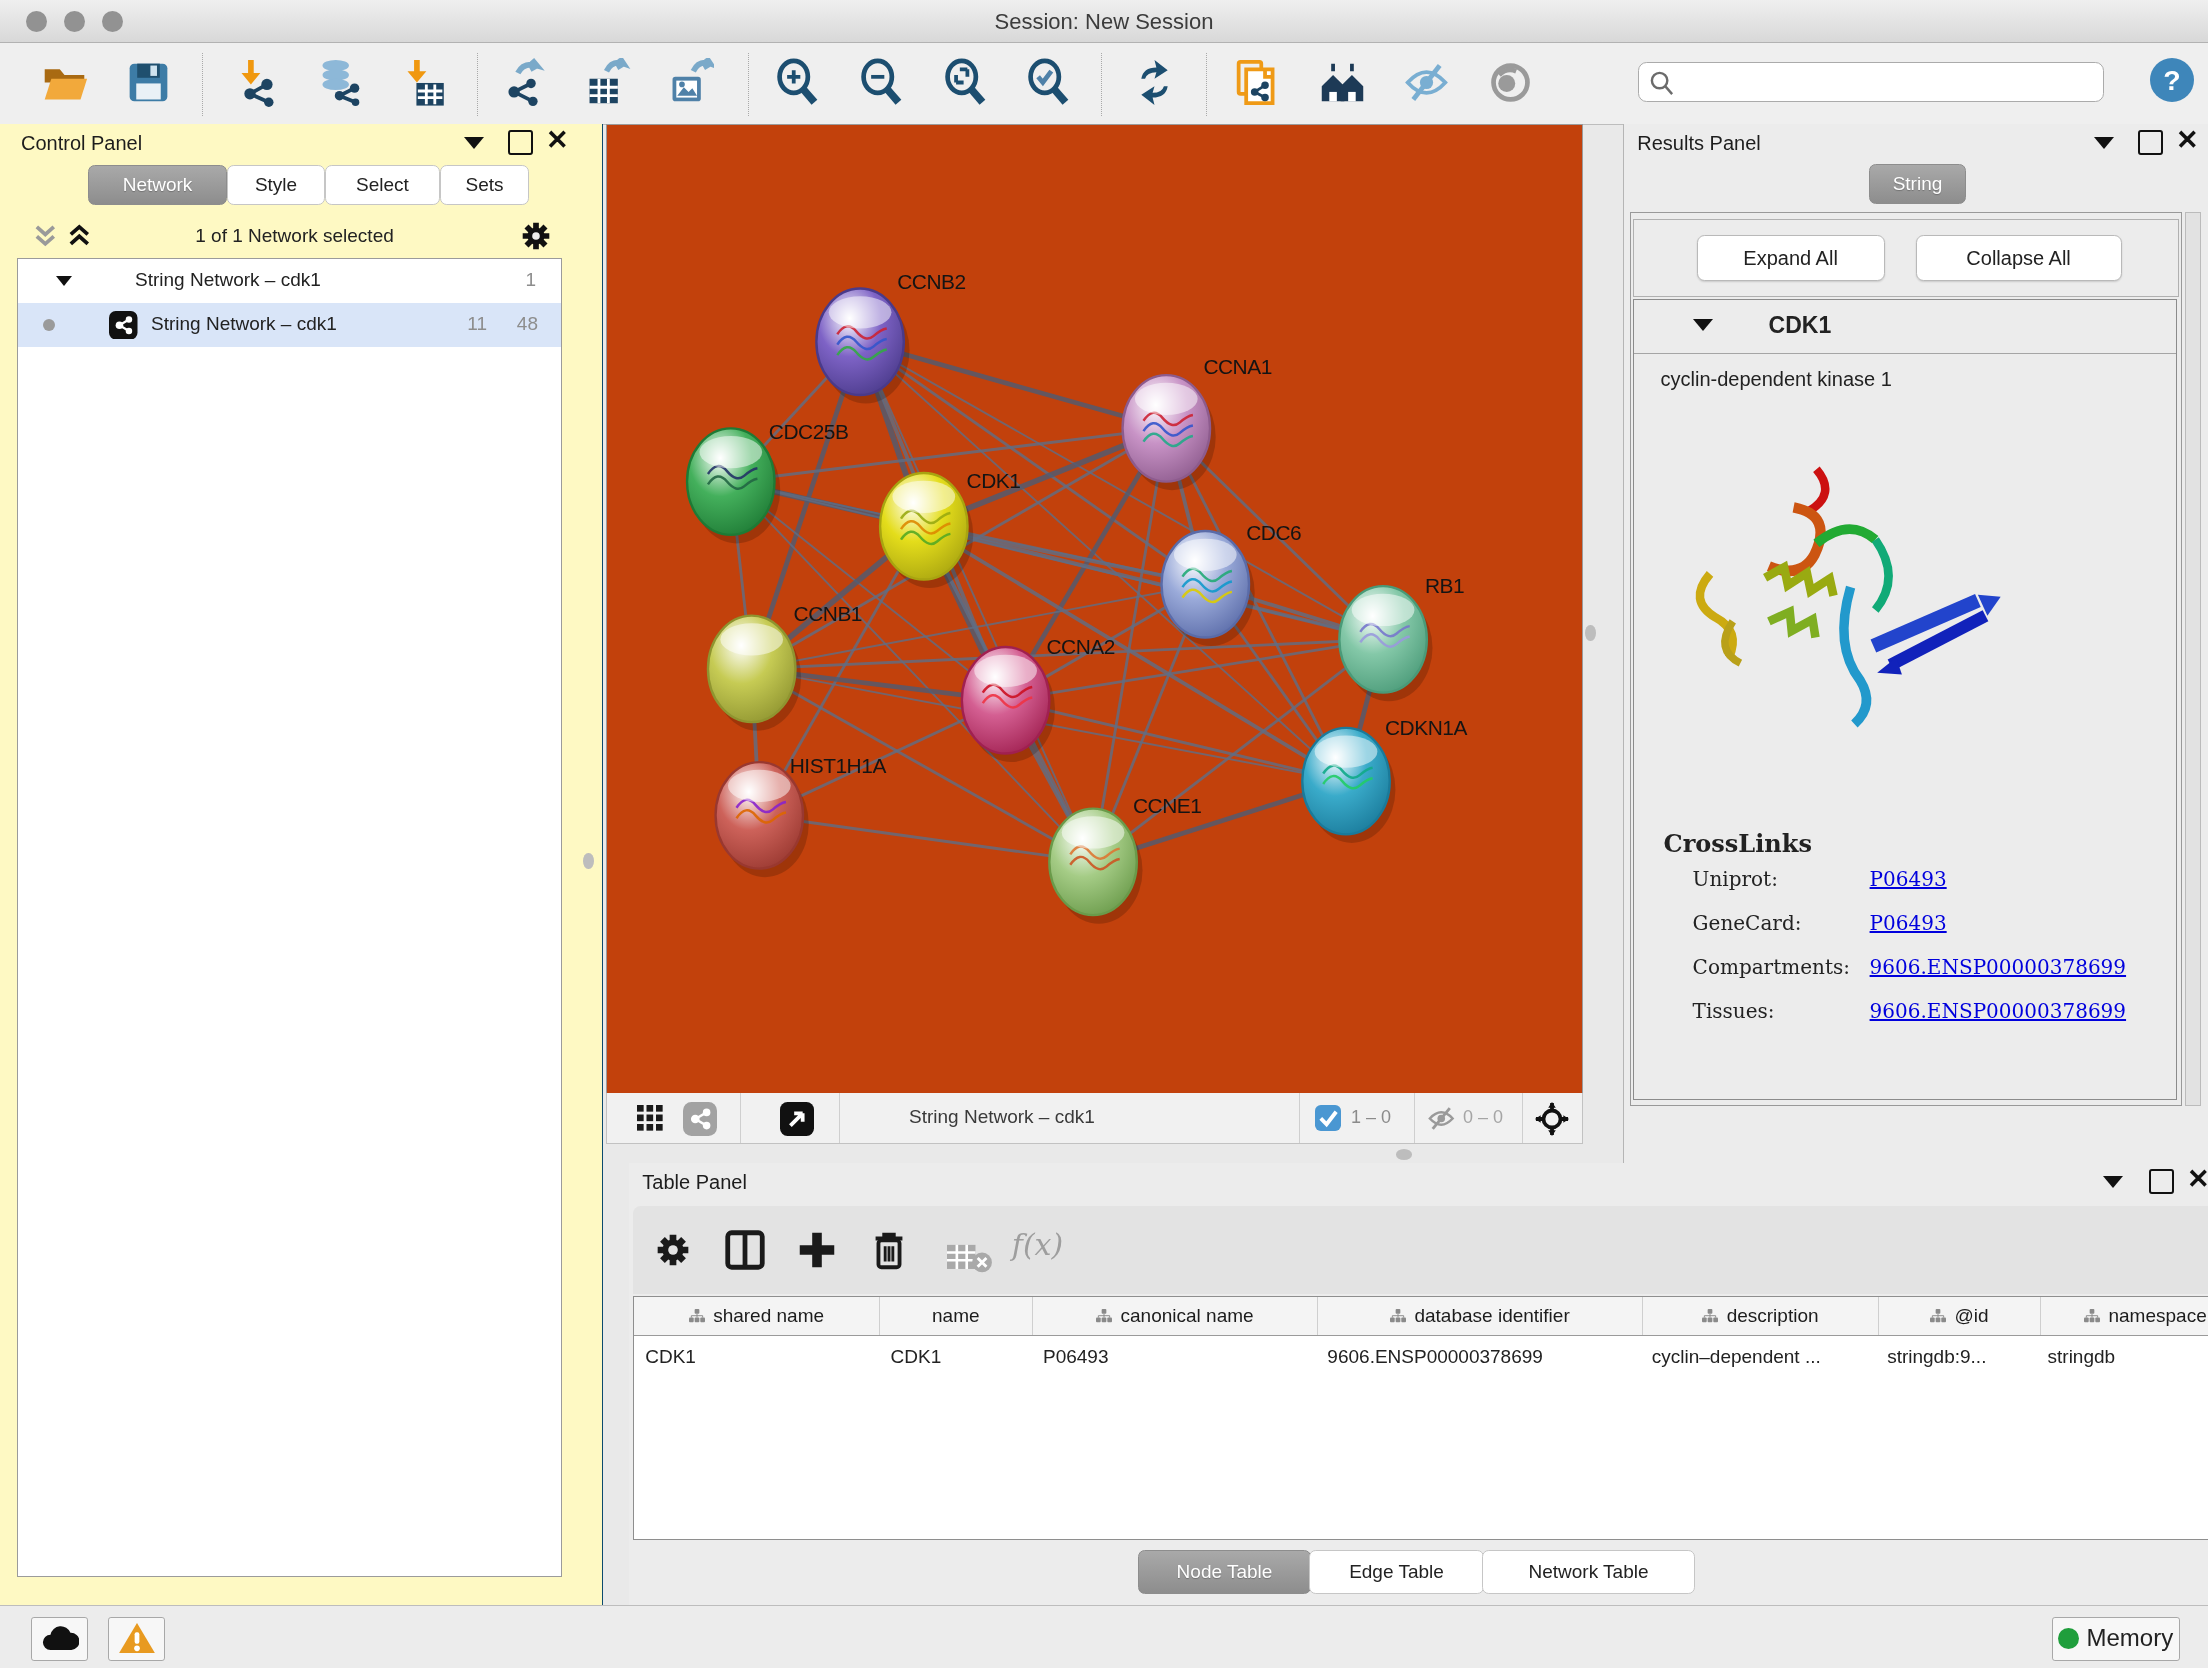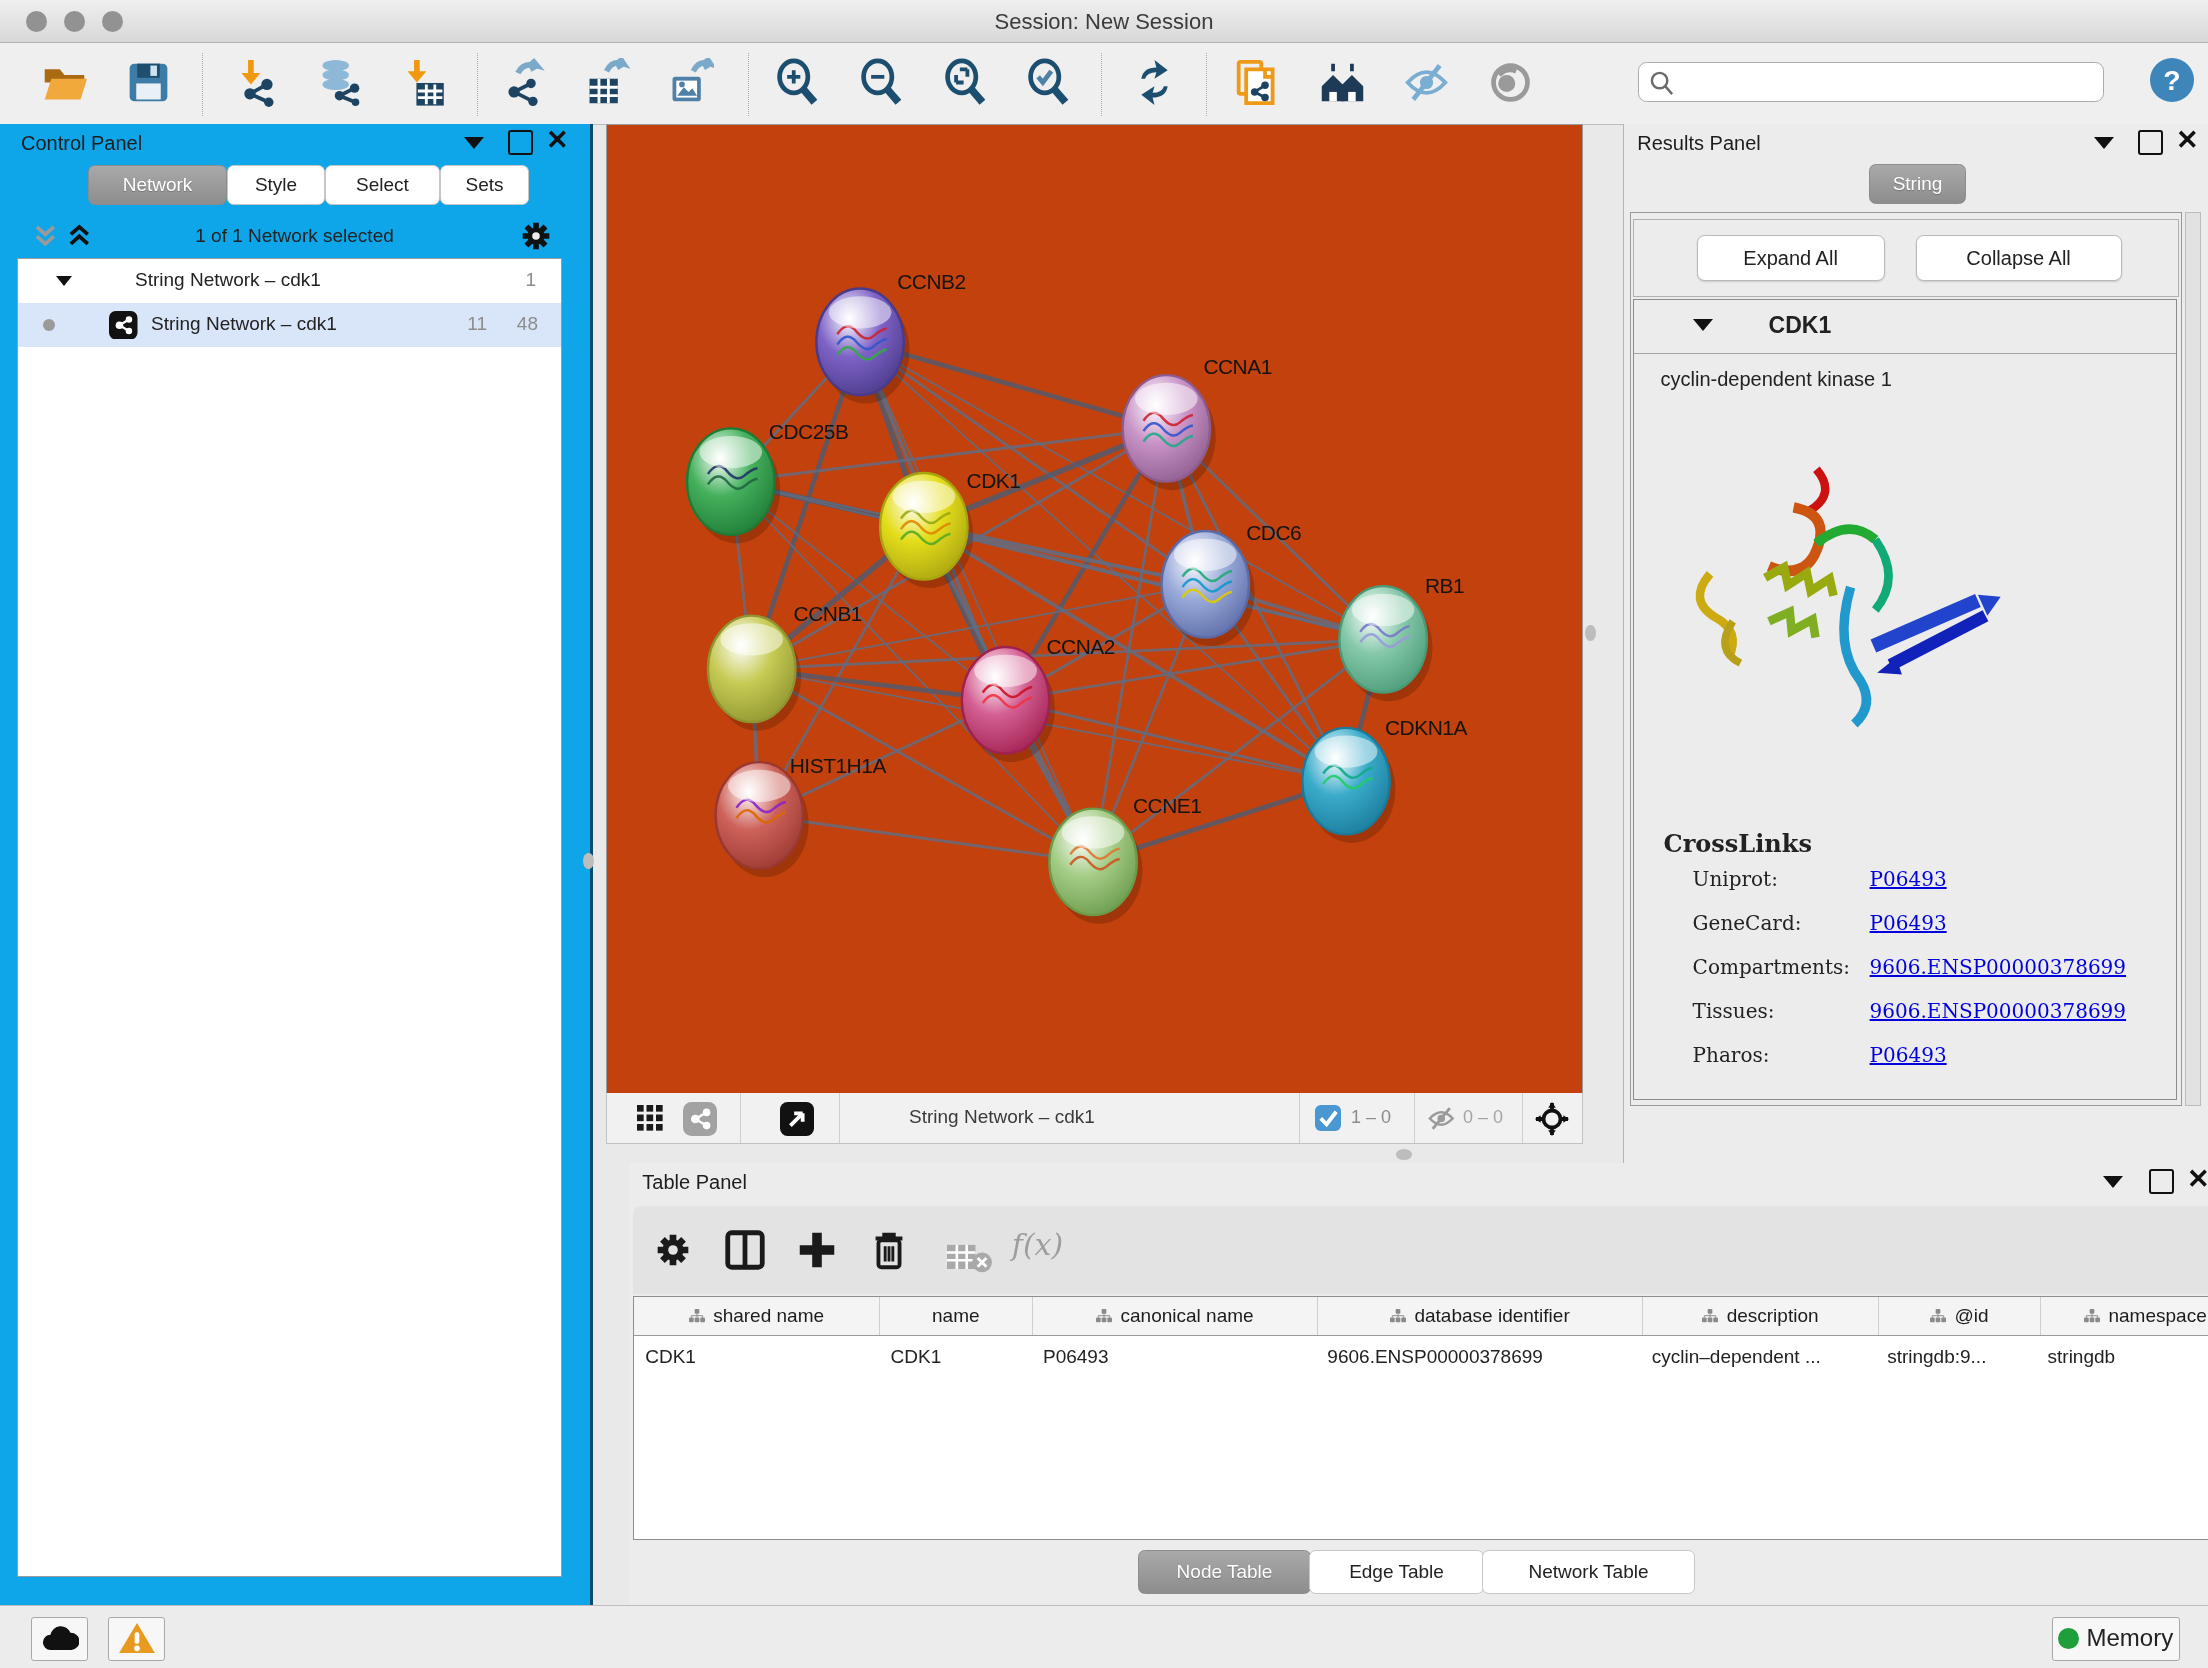--- a/index.html
+++ b/index.html
@@ -25,21 +25,21 @@
   .panel-title{font-size:20px;color:#1d1d1d;}
   .pc-tri{width:0;height:0;border-left:10.5px solid transparent;border-right:10.5px solid transparent;
      border-top:12.4px solid #111;display:inline-block;cursor:pointer;}
   .pc-box{width:21px;height:21px;border:2.9px solid #111;border-radius:2.9px;display:inline-block;cursor:pointer;}
   .pc-x{font-size:27px;font-weight:bold;color:#111;line-height:21px;cursor:pointer;}
   .tab{height:38px;line-height:38px;text-align:center;font-size:19px;border:1px solid #c6c6c6;
      background:#fff;border-radius:6.7px;cursor:pointer;}
   .tab.active{background:linear-gradient(#a9a9a9,#8d8d8d);color:#fff;border-color:#8d8d8d;
      text-shadow:0 1px 1px rgba(0,0,0,.25);}
   
-  #control-panel{left:0;top:124px;width:590px;height:1482px;background:#0ea5e9;border-right:3px solid #0c4a6e;}
+  #control-panel{left:0;top:124px;width:590px;height:1482px;background:#fef9c3;border-right:1px solid #0c4a6e;padding-left:12px;}
   #net-listbox{left:17px;top:134px;width:543px;height:1317px;background:#fff;border:1px solid #9b9b9b;}
   .list-row{left:0;width:100%;height:44px;}
   .row-sel{background:#d9e5f8;}
   .small-tri{width:0;height:0;border-left:8.6px solid transparent;border-right:8.6px solid transparent;
      border-top:10.5px solid #111;}
   .count{color:#8d8d8d;font-size:19px;}
   
   #canvas{left:606px;top:124px;width:975px;height:968px;background:#c2410c;border:1px solid #9b9b9b;}
   #canvas-bar{left:606px;top:1093px;width:975px;height:50px;background:#f1f1f1;border:1px solid #c2c2c2;border-top:0;}
   .cb-sep{width:0;height:50px;border-left:1px solid #cfcfcf;top:0;}
@@ -579,21 +579,20 @@
         <path d="M322 150l24 2-14 20z" fill="#2244cc"></path>
         <path d="M236 216l-20 16 26 2z" fill="#1122bb"></path>
       </svg>
 
       <div class="abs serif" style="left:30px;top:529px;font-size:24px;font-weight:bold">CrossLinks</div>
       <div id="crosslinks-rows" class="abs" style="left:59px;top:567px;width:457px">
           <div class="xl-row serif"><span style="display: inline-block; width: 177px;">Uniprot:</span><span class="xl-link">P06493</span></div>
           <div class="xl-row serif"><span style="display: inline-block; width: 177px;">GeneCard:</span><span class="xl-link">P06493</span></div>
           <div class="xl-row serif"><span style="display: inline-block; width: 177px;">Compartments:</span><span class="xl-link">9606.ENSP00000378699</span></div>
           <div class="xl-row serif"><span style="display: inline-block; width: 177px;">Tissues:</span><span class="xl-link">9606.ENSP00000378699</span></div>
-          <div class="xl-row serif"><span style="display: inline-block; width: 177px;">Pharos:</span><span class="xl-link">P06493</span></div>
         </div>
     </div>
   </div>
   <div id="results-scroll" class="abs"></div>
 </div>
 
 <div id="table-panel" class="abs">
   <div class="abs panel-title" style="left:13.3px;top:7.6px">Table Panel</div>
   <div class="abs pc-tri" style="left:1474px;top:13.3px"></div>
   <div class="abs pc-box" style="left:1520px;top:5.7px"></div>

